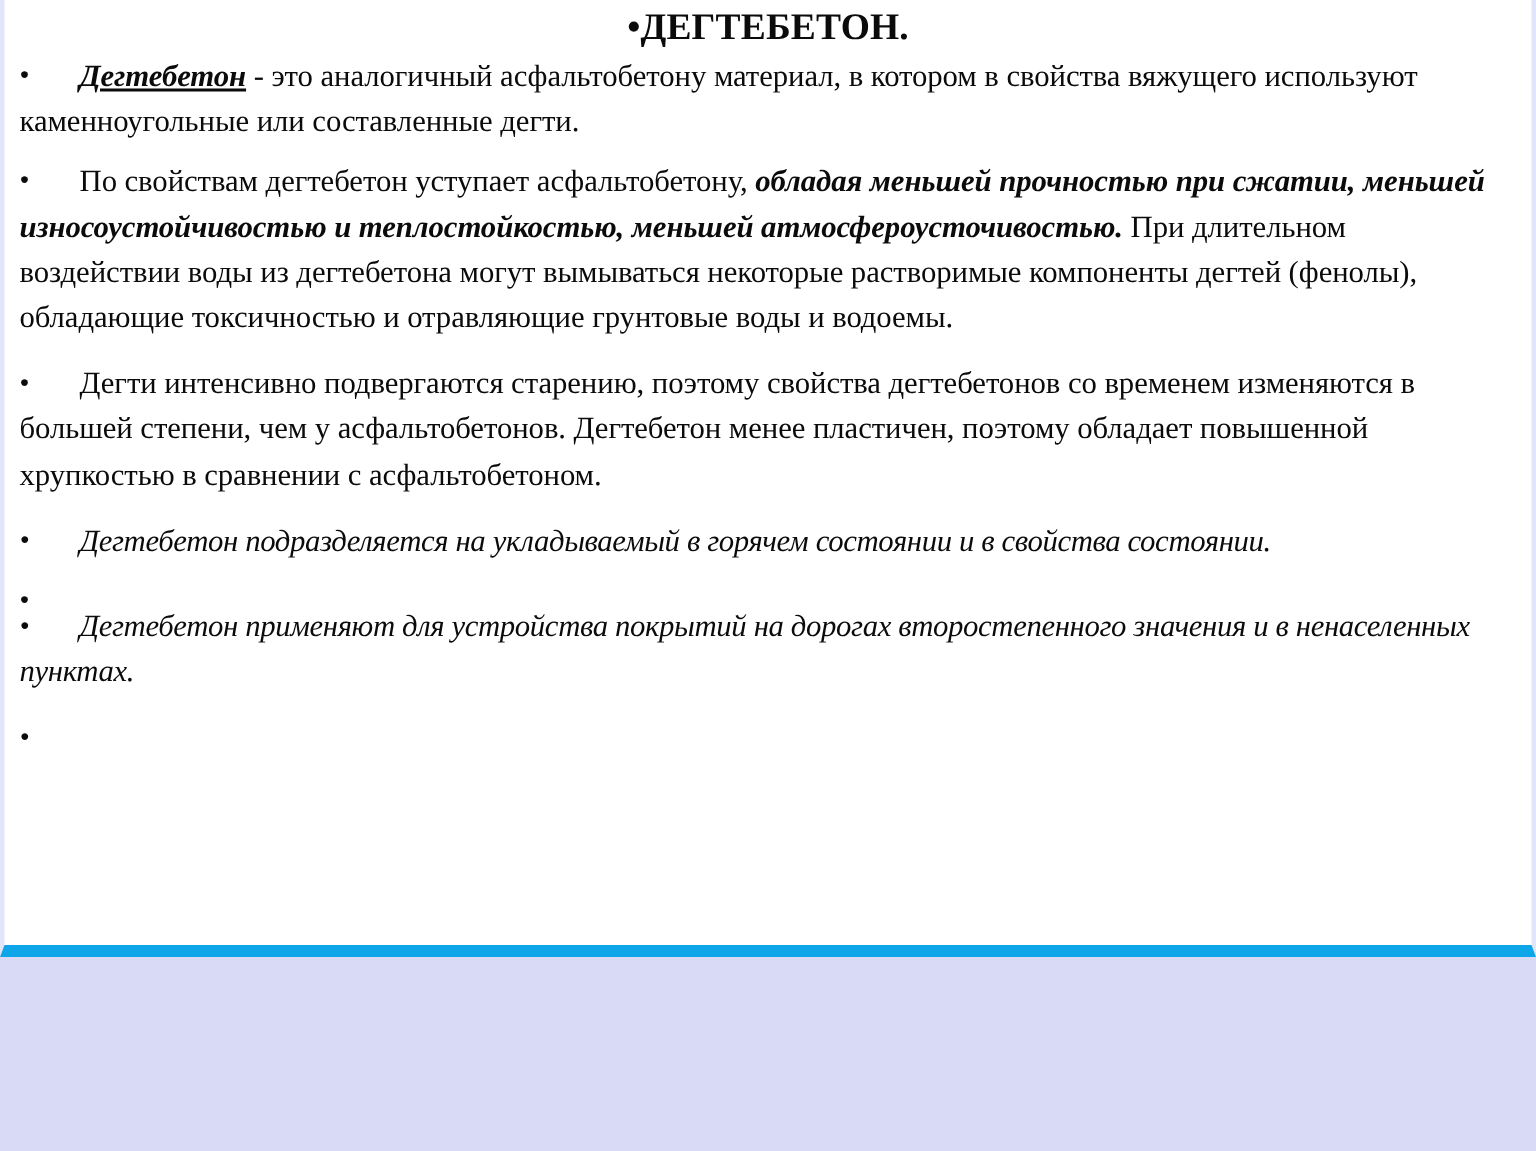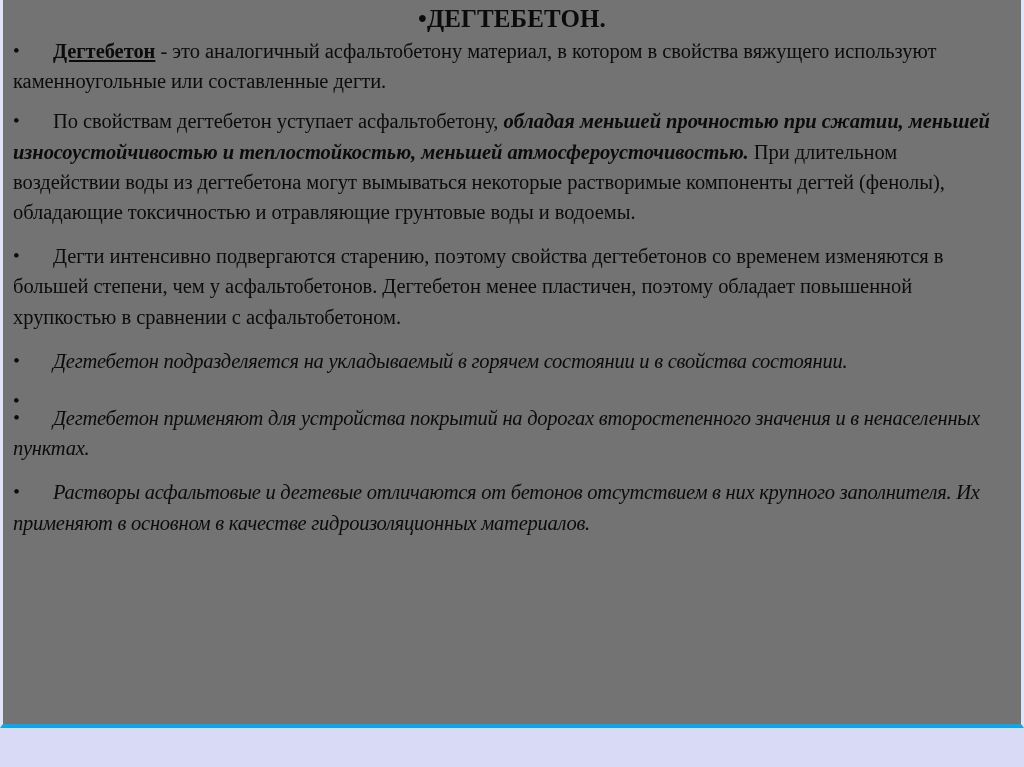--- a/index.html
+++ b/index.html
@@ -13,27 +13,27 @@
     overflow: hidden;
     background: #d9dbf6;
     font-family: "Liberation Serif", "DejaVu Serif", serif;
     color: #0b0b0b;
     -webkit-font-smoothing: antialiased;
   }
 
   #slide {
     position: relative;
     width: 1024px;
-    height: 728px;
+    height: 638px;
     box-sizing: border-box;
-    background: #737373;
+    background: #ffffff;
     
     border-left: 3px solid #e2e4f9;
     border-right: 3px solid #e2e4f9;
-    border-bottom: 4px solid #0ea5e9;
+    border-bottom: 8px solid #0ea5e9;
     overflow: hidden;
   }
 
   .title-line {
     text-align: center;
     font-weight: bold;
     font-size: 25px;
     line-height: 30px;
     letter-spacing: 0.1px;
     margin: 4px 0 2px 0;
@@ -65,20 +65,21 @@
     text-align: left;
   }
 
   .gap-sm { height: 10px; }
   .gap-md { height: 14px; }
   .gap-lg { height: 17px; }
 
   b.u {
     font-weight: bold;
     text-decoration: underline;
+    font-style: italic;
   }
   em.bi {
     font-weight: bold;
     font-style: italic;
   }
 
   .p-italic { font-style: italic; }
 
   
   .narrow { letter-spacing: -0.25px; }
@@ -122,17 +123,17 @@
 
     <div class="gap-lg"></div>
 
     <p class="bullet p-italic narrow">
       <span class="dot">•</span><span>Дегтебетон применяют  для устройства  покрытий на дорогах второстепенного значения и в ненаселенных пунктах.</span>
     </p>
 
     <div class="gap-md"></div>
 
     <p class="bullet p-italic narrow">
-      <span class="dot">•</span><span> Растворы асфальтовые и дегтевые отличаются от бетонов отсутствием в них крупного заполнителя.  Их применяют в основном в качестве гидроизоляционных материалов.</span>
+      <span class="dot">•</span>
     </p>
 
   </div>
 </div>
 
 </body></html>

